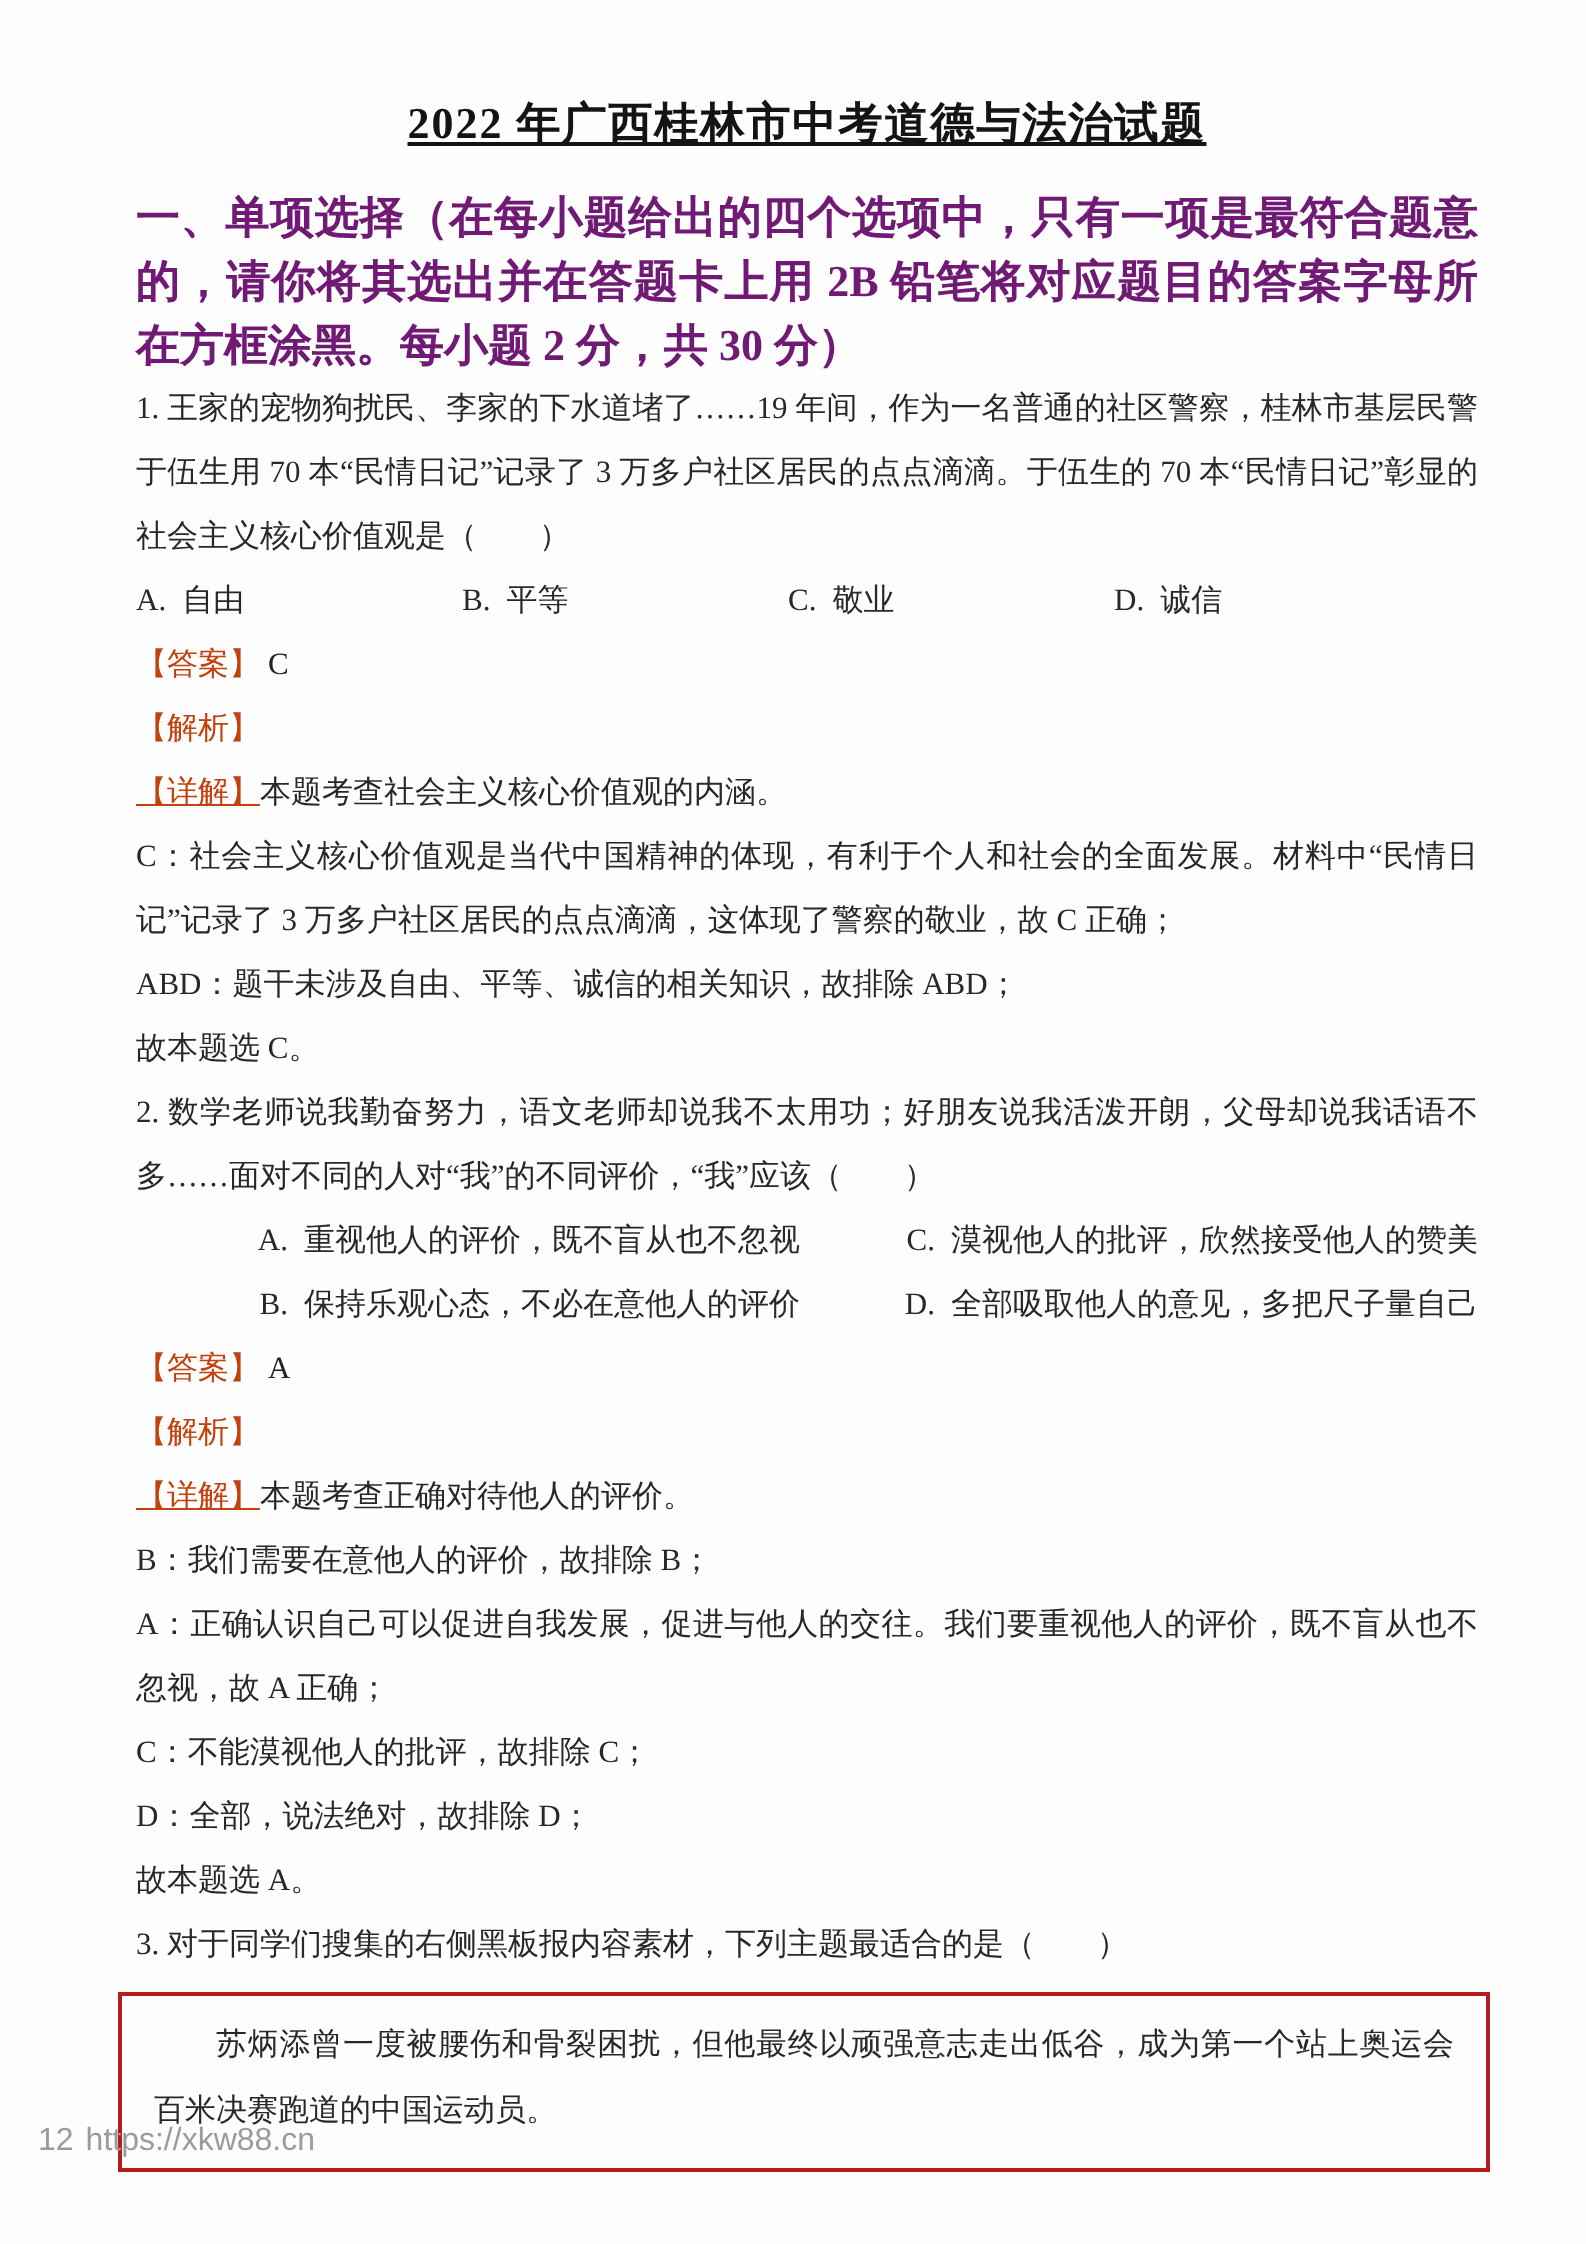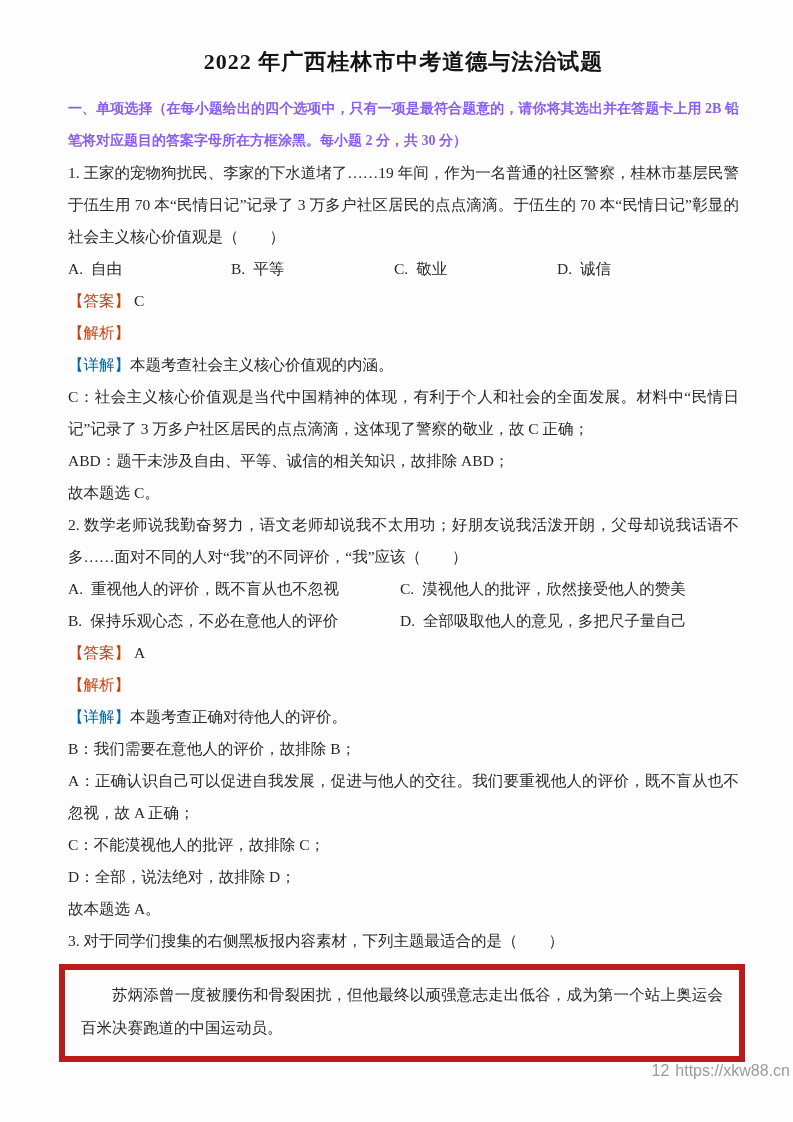--- a/index.html
+++ b/index.html
@@ -14,26 +14,27 @@
   .page { padding: 46px 54px 0 68px; }
 
   .doc-title {
     font-size: 22px;
     font-weight: bold;
     color: #141414;
     text-align: center;
     margin: 0 0 15px 0;
     line-height: 32px;
     letter-spacing: 1px;
+    text-decoration: underline;
   }
 
   .section-heading {
-    font-size: 14px;
+    font-size: 22px;
     font-weight: bold;
-    color: #8b5cf6;
+    color: #701a75;
     line-height: 32px;
     margin: 0;
     text-align: justify;
   }
 
   p.body-line {
     font-size: 15.5px;
     line-height: 32px;
     margin: 0;
     text-align: justify;
@@ -45,48 +46,49 @@
     line-height: 32px;
   }
   .options-row-4 .opt { width: 163px; white-space: nowrap; }
   .options-row-4 .opt:last-child { width: auto; }
 
   .options-grid-2 {
     display: grid;
     grid-template-columns: 332px auto;
     font-size: 15.5px;
     line-height: 32px;
+    text-align: right;
   }
   .opt-label { margin-right: 8px; }
 
   .tag-blue { color: #c2410c; }
   .answer-value { margin-left: 4px; color: #222; }
-  .detail-tag { color: #0369a1; }
+  .detail-tag { color: #c2410c; text-decoration: underline; }
 
   .material-box {
     margin-top: 7px;
     margin-left: -9px;
     margin-right: -6px;
-    border: 6px solid #b91c1c;
+    border: 2px solid #b91c1c;
     padding: 8px 16px 12px 16px;
     background: #fdfdfd;
   }
   .material-box p {
     font-size: 15.5px;
     line-height: 33px;
     margin: 0;
     text-indent: 2em;
     text-align: justify;
   }
 
   .page-footer {
     position: absolute;
-    left: 0; right: 0;
+    left: 16px; right: 0;
     bottom: 42px;
-    text-align: right;
+    text-align: left;
     color: #9b9b9b;
     font-family: "Liberation Sans", "DejaVu Sans", sans-serif;
     font-size: 16px;
   }
   .page-footer span { margin: 0 3px; }
 </style>
 </head>
 <body>
 
 <div class="page">

